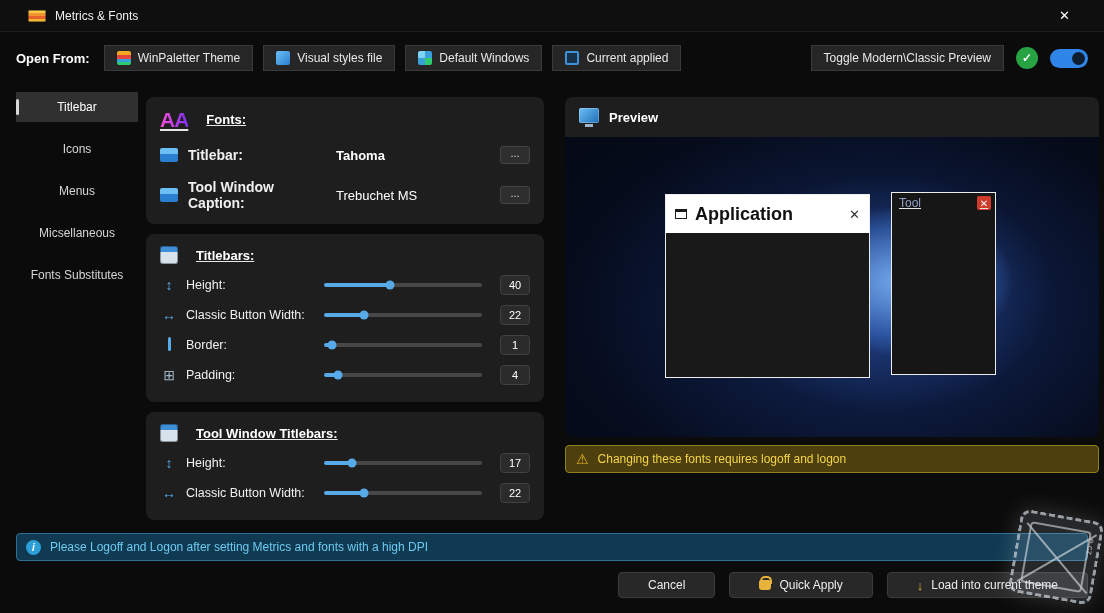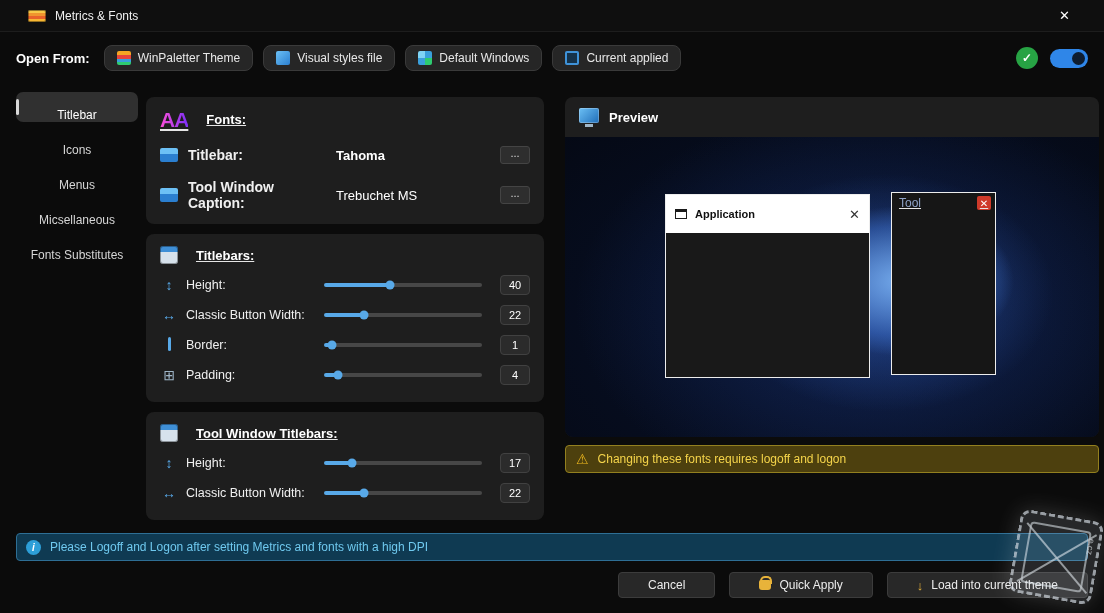--- a/index.html
+++ b/index.html
@@ -28,21 +28,21 @@
   .app-close { margin-left:auto; font-size:13px; color:#fff; cursor:default; padding:2px 6px; }
 
   
   .toolbar {
     position:absolute; top:40px; left:16px; right:16px; height:36px;
     display:flex; align-items:center; gap:10px;
   }
   .open-from-label { font-weight:bold; font-size:13px; color:#fff; margin-right:4px; }
   .tb-btn {
     height:26px; display:flex; align-items:center; gap:7px; padding:0 12px;
-    background:#262626; border:1px solid #3a3a3a; border-radius:8px; color:#e8e8e8;
+    background:#262626; border:1px solid #3a3a3a; border-radius:0; color:#e8e8e8;
     font-size:12px; cursor:default;
   }
   .tb-ic { width:14px; height:14px; border-radius:2px; flex:0 0 auto; }
   .ic-wptheme { background:linear-gradient(180deg,#f5a623 0 30%,#e8453c 30% 55%,#3aa0dc 55% 80%,#2ecc71 80%); }
   .ic-vsfile  { background:linear-gradient(135deg,#6cc0f5,#2b7fd0); }
   .ic-current { background:#15324a; box-shadow: inset 0 0 0 2px #3f92d8; }
   .ic-defwin  { background:conic-gradient(#3aa0dc 0 25%, #2ecc71 25% 50%, #3aa0dc 50% 75%, #7fd4f5 75%); }
   .toolbar-right { margin-left:auto; display:flex; align-items:center; gap:12px; }
   .check-circle {
     width:22px; height:22px; border-radius:50%; background:#27a344;
@@ -53,22 +53,22 @@
     width:38px; height:19px; border-radius:10px; background:#2f86e8; position:relative; cursor:default;
   }
   .toggle .knob {
     position:absolute; right:3px; top:3px; width:13px; height:13px; border-radius:50%;
     background:#0e1d30;
   }
 
   
   .sidebar { position:absolute; left:16px; top:92px; width:122px; }
   .side-item {
-    position:relative; height:30px; margin-bottom:5px; border-radius:7px;
-    display:flex; align-items:flex-end; justify-content:center;
+    position:relative; height:30px; margin-bottom:12px; border-radius:0;
+    display:flex; align-items:center; justify-content:center;
     color:#d6d6d6; font-size:12px; cursor:default;
   }
   .side-item.selected { background:#303030; color:#fff; }
   .side-item.selected::before {
     content:''; position:absolute; left:0; top:7px; width:3px; height:16px;
     background:#d8d8d8; border-radius:2px;
   }
 
   
   .col-mid { position:absolute; left:146px; top:97px; width:398px; }
@@ -138,21 +138,21 @@
       radial-gradient(ellipse 240px 170px at 60% 52%, rgba(50,95,185,.6), transparent 70%),
       radial-gradient(ellipse 400px 270px at 58% 56%, rgba(28,58,130,.5), transparent 75%),
       radial-gradient(ellipse 620px 400px at 55% 62%, rgba(12,28,72,.55), transparent 82%);
   }
   .pv-window { position:absolute; background:#191919; border:1px solid #ededed; }
   .app-win { left:100px; top:57px; width:205px; height:184px; }
   .app-win .pv-tb {
     height:38px; background:#ffffff; display:flex; align-items:center; gap:8px; padding:0 9px;
   }
   .mini-win { width:12px; height:10px; border:1px solid #1a1a1a; border-top:3px solid #1a1a1a; flex:0 0 auto; }
-  .app-win .pv-title { font-size:11px; font-weight:bold; color:#111; }
+  .app-win .pv-title { font-size:18px; font-weight:bold; color:#111; }
   .app-win .pv-close { margin-left:auto; color:#333; font-size:13px; }
   .tool-win { left:326px; top:55px; width:105px; height:183px; background:#161616;text-decoration:underline; }
   .tool-win .pv-tb { height:20px; display:flex; align-items:center; padding:0 4px; }
   .tool-win .pv-title { font-size:12px; color:#8fa3c8; padding-left:3px; }
   .tool-win .pv-close {
     margin-left:auto; width:14px; height:14px; background:#cf3a2a; border-radius:2px;
     color:#fff; font-size:10px; display:flex; align-items:center; justify-content:center;
   }
   .warn-bar {
     margin-top:8px; height:28px; border-radius:4px;
@@ -231,20 +231,23 @@
   </div>
   <div class="tb-btn">
     <span class="tb-ic ic-defwin"></span>
     <span>Default Windows</span>
   </div>
   <div class="tb-btn">
     <span class="tb-ic ic-current"></span>
     <span>Current applied</span>
   </div>
   <div class="toolbar-right">
+    <div class="tb-btn">
+      <span>Toggle Modern\Classic Preview</span>
+    </div>
     <div class="check-circle">
       <span>✓</span>
     </div>
     <div class="toggle">
       <span class="knob"></span>
     </div>
   </div>
 </div>
 
 <div class="sidebar">

